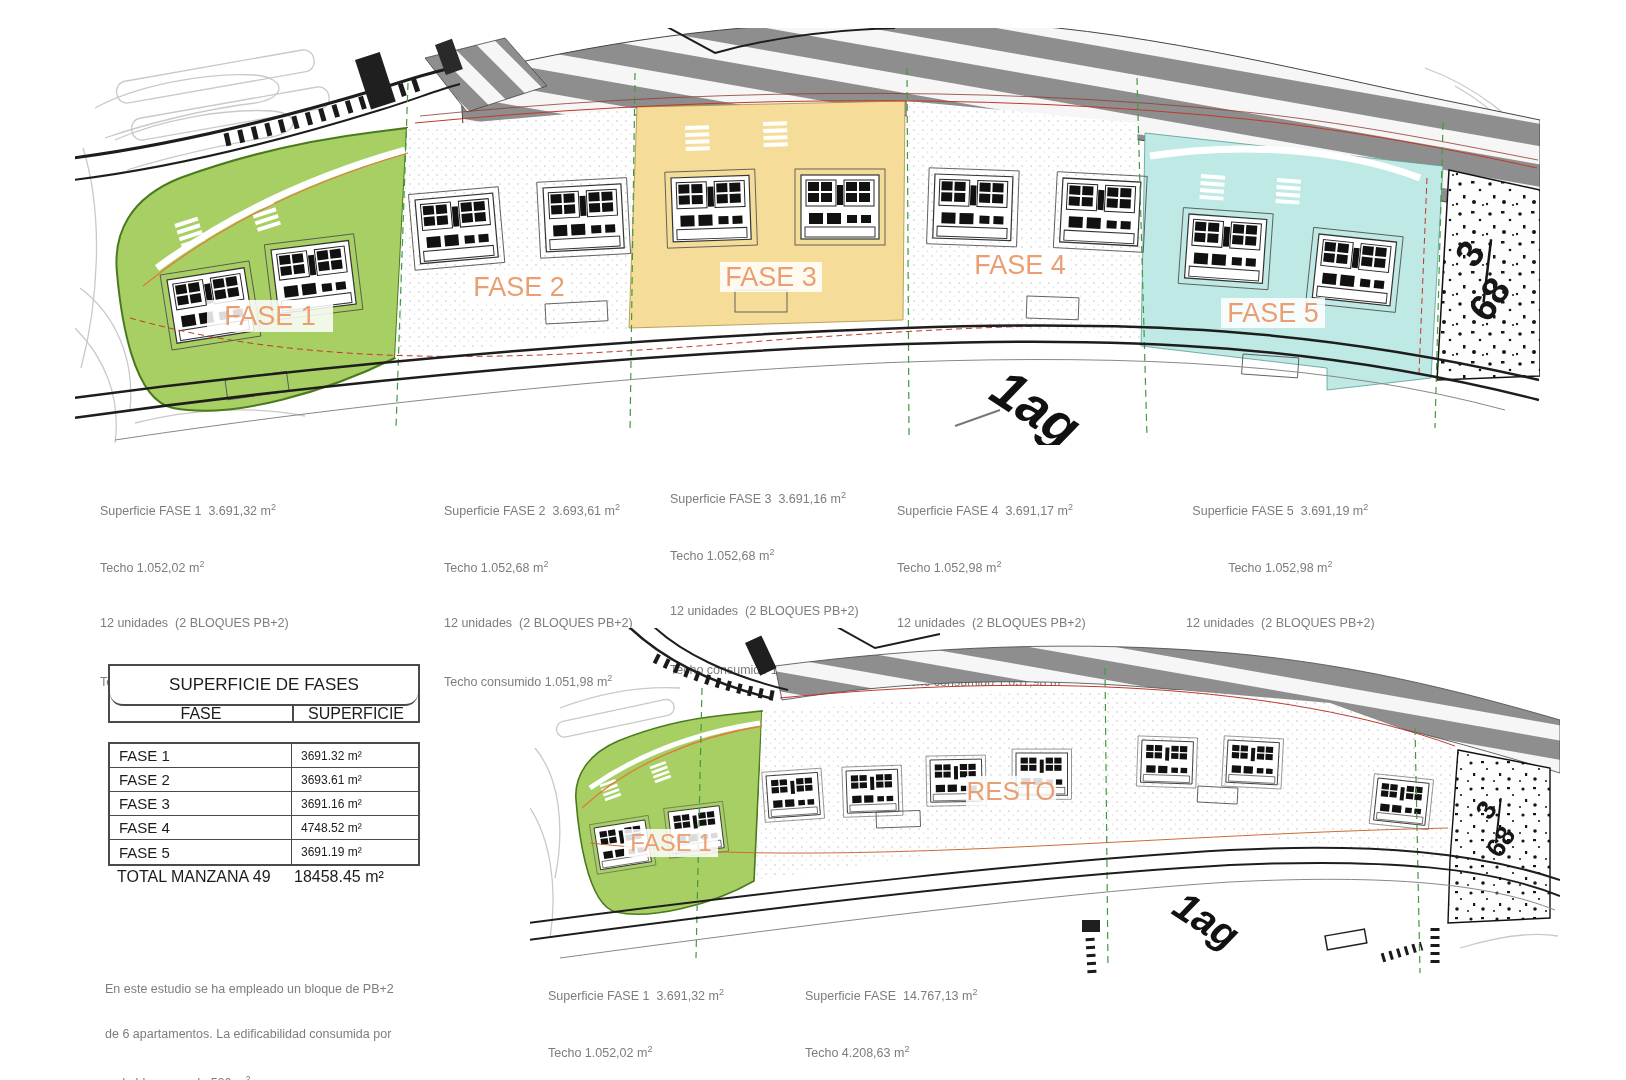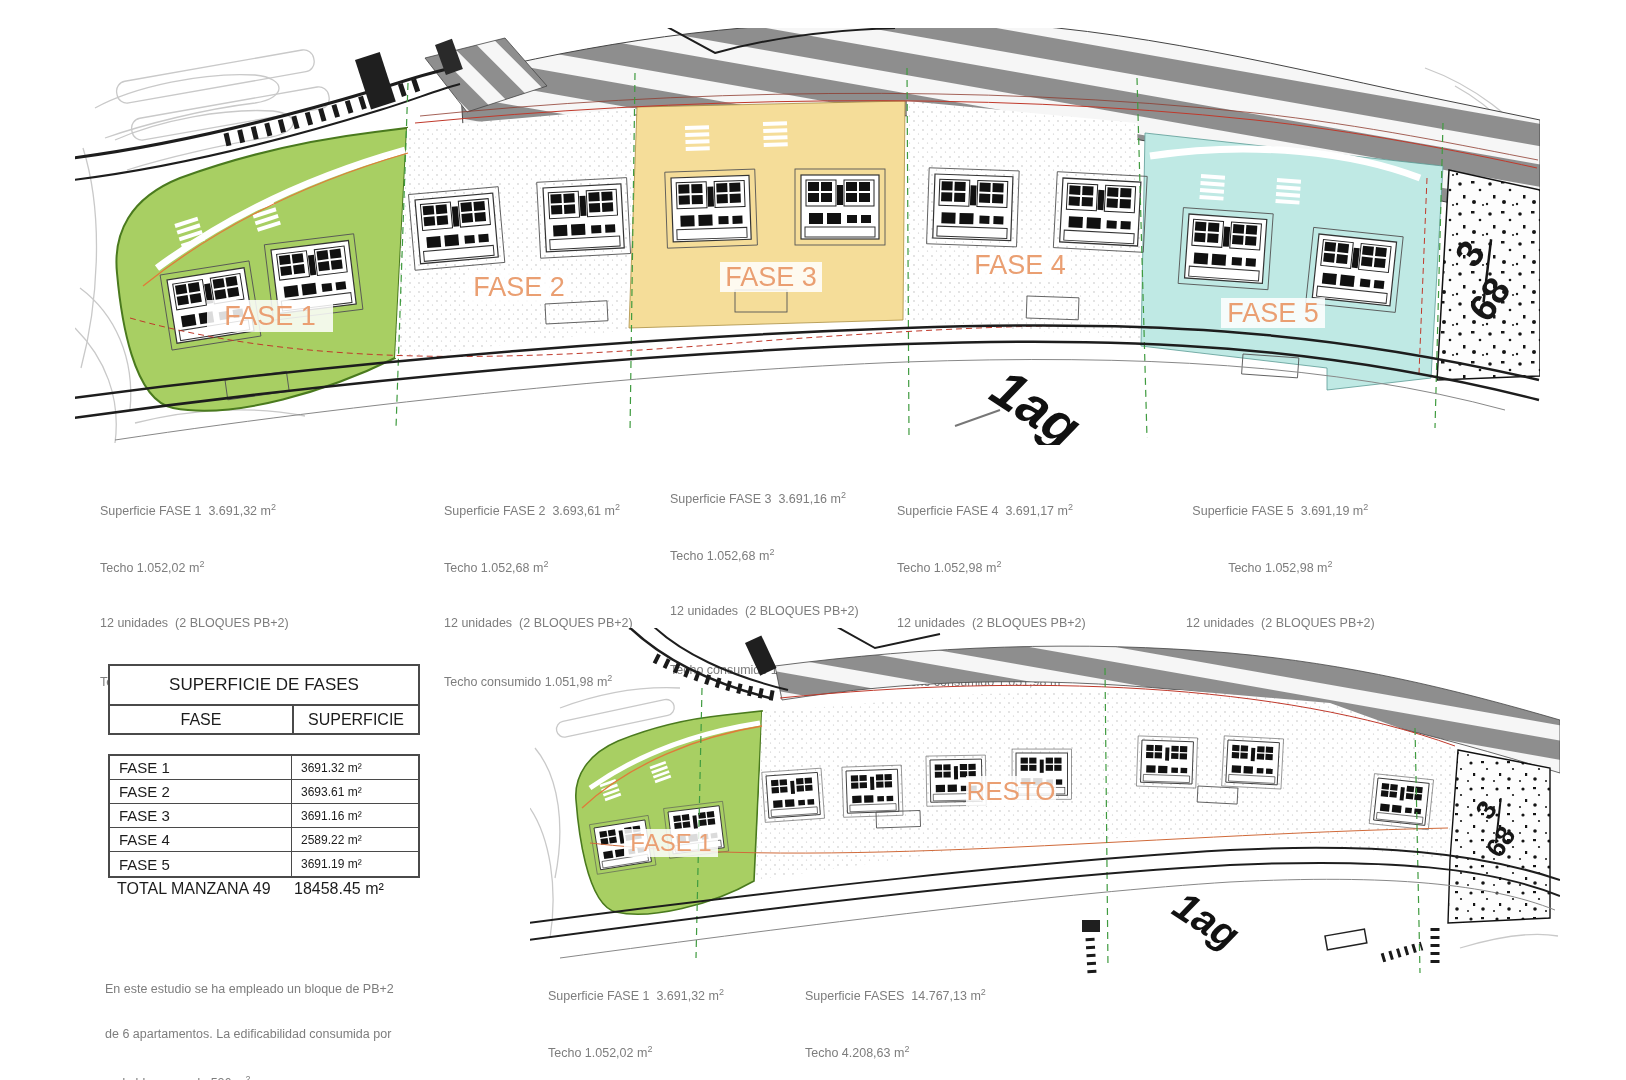--- a/index.html
+++ b/index.html
@@ -10,22 +10,22 @@
   svg text{font-family:"Liberation Sans",sans-serif;}
 
   
   .info-col{position:absolute;color:#7d7d7d;font-size:12.5px;white-space:pre;}
   .info-line{height:29px;}
   .info-line sup{font-size:9px;}
 
   
   .stable{position:absolute;left:108px;top:664px;width:312px;color:#1c1c1c;box-sizing:border-box;}
   .st-box{border:2px solid #4a4a4a;background:#fff;}
-  .st-title{height:38px;border-bottom:2px solid #4a4a4a;display:flex;align-items:center;justify-content:center;font-size:17px;}
-  .st-cols{display:flex;height:27px;}
+  .st-title{height:38px;border-bottom:2px solid #4a4a4a;display:flex;align-items:center;justify-content:center;font-size:17px;border-radius:13px;}
+  .st-cols{display:flex;height:15px;}
   .st-colcell{display:flex;align-items:center;justify-content:center;font-size:16px;}
   .st-col1{width:182px;border-right:2px solid #4a4a4a;}
   .st-col2{flex:1;}
   .st-gap{height:19px;}
   .st-row{display:flex;height:24px;border-bottom:1.5px solid #4a4a4a;box-sizing:border-box;}
   .st-row:last-child{border-bottom:none;}
   .st-c1{width:182px;border-right:1.5px solid #4a4a4a;display:flex;align-items:center;padding-left:9px;font-size:15px;box-sizing:border-box;}
   .st-c2{flex:1;display:flex;align-items:center;padding-left:9px;font-size:12px;}
   .st-total{display:flex;margin-top:2px;font-size:16px;}
   .st-total .lbl{width:177px;padding-left:9px;}
@@ -289,21 +289,21 @@
       <div class="st-row">
         <div class="st-c1">FASE 2</div>
         <div class="st-c2">3693.61 m²</div>
       </div>
       <div class="st-row">
         <div class="st-c1">FASE 3</div>
         <div class="st-c2">3691.16 m²</div>
       </div>
       <div class="st-row">
         <div class="st-c1">FASE 4</div>
-        <div class="st-c2">2589.22 m²</div>
+        <div class="st-c2">4748.52 m²</div>
       </div>
       <div class="st-row">
         <div class="st-c1">FASE 5</div>
         <div class="st-c2">3691.19 m²</div>
       </div>
     </div>
     <div class="st-total">
       <div class="lbl">TOTAL MANZANA 49</div>
       <div>18458.45 m²</div>
     </div>
@@ -477,17 +477,17 @@
     </svg>
   </div>
 
   <div class="info-col" style="left:548px;top:959px;">
     <div class="info-line"><span>Superficie FASE 1  3.691,32 m</span><sup>2</sup></div>
     <div class="info-line"><span>Techo 1.052,02 m</span><sup>2</sup></div>
     
     
   </div>
   <div class="info-col" style="left:805px;top:959px;">
-    <div class="info-line"><span>Superficie FASES  14.767,13 m</span><sup>2</sup></div>
+    <div class="info-line"><span>Superficie FASE  14.767,13 m</span><sup>2</sup></div>
     <div class="info-line"><span>Techo 4.208,63 m</span><sup>2</sup></div>
   </div>
 
 </div>
 
 </body></html>

